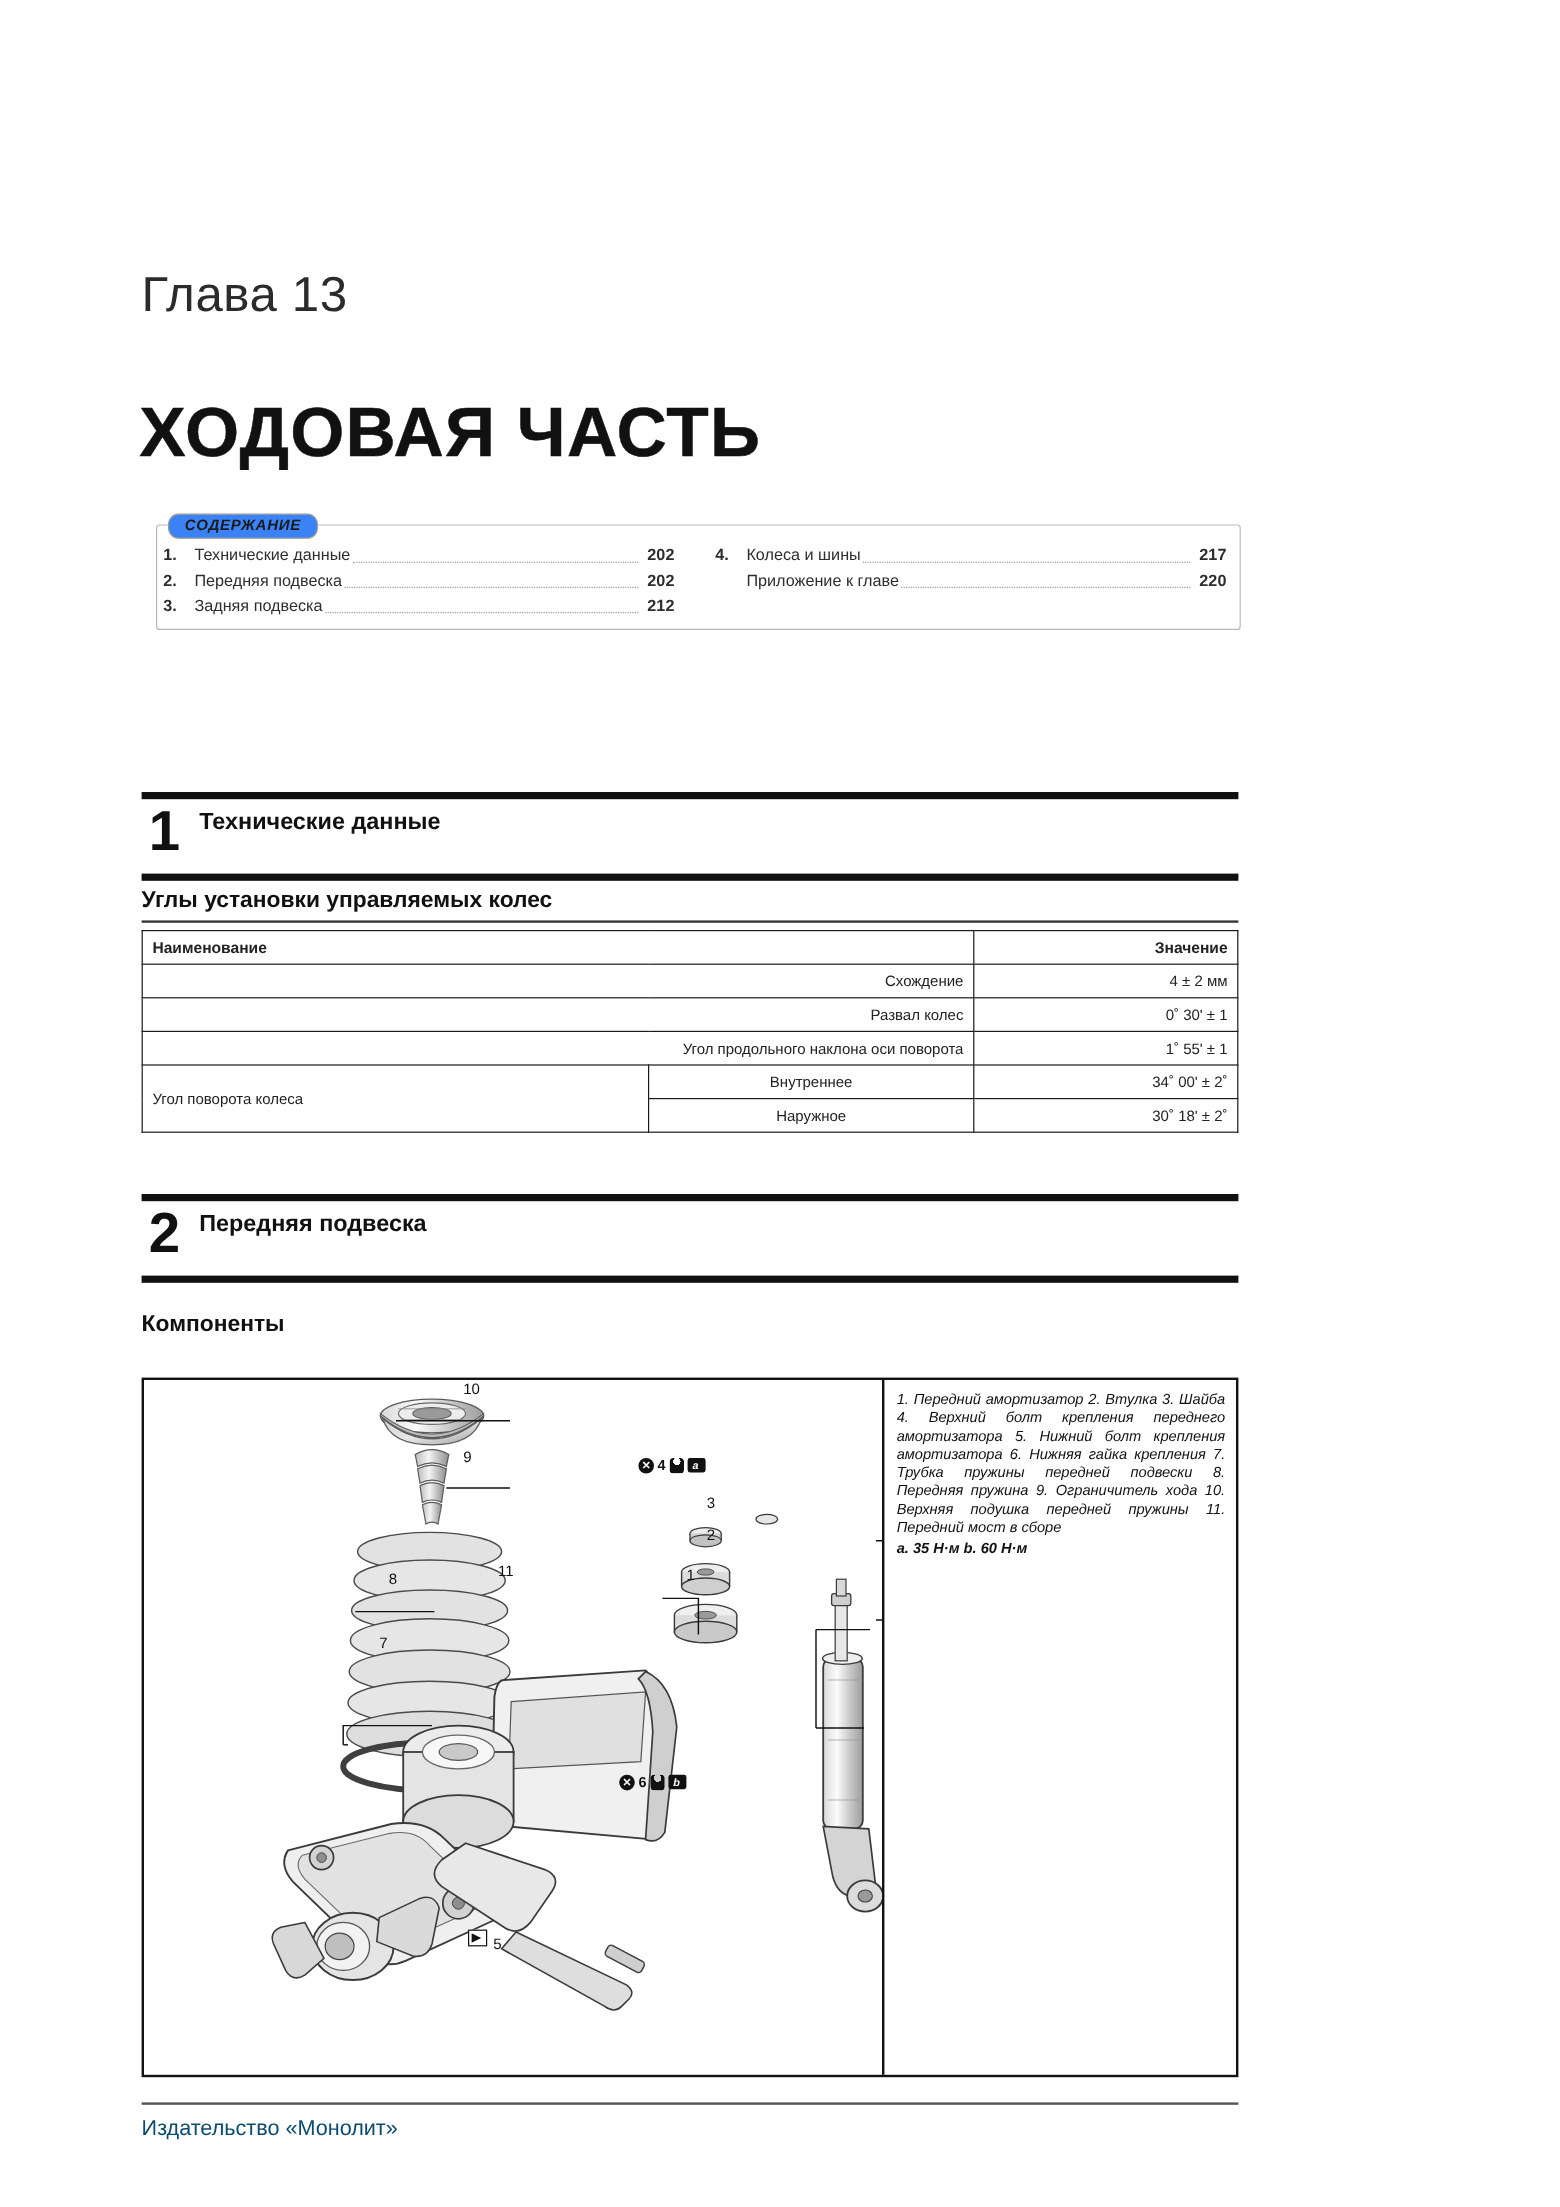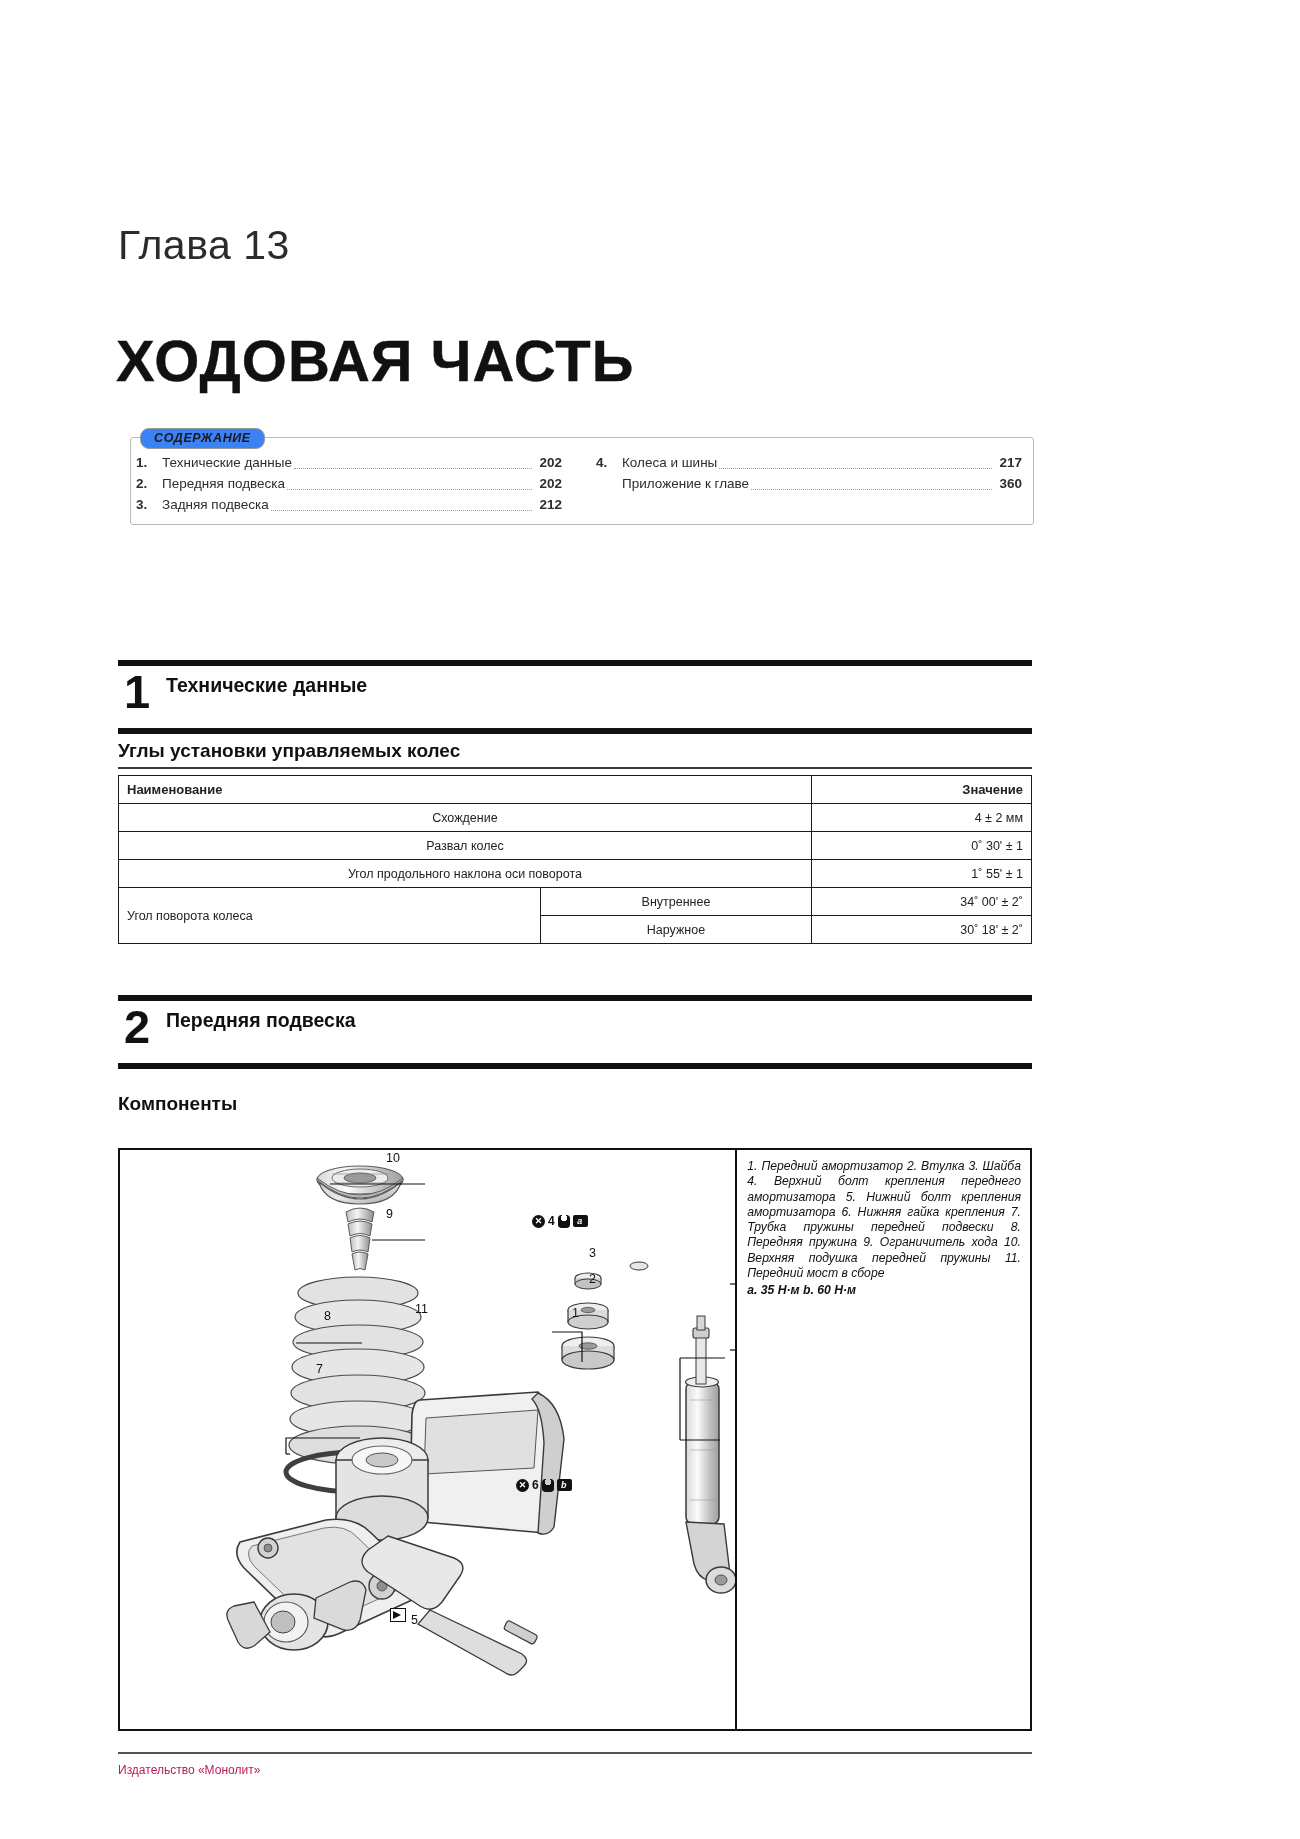--- a/index.html
+++ b/index.html
@@ -116,21 +116,21 @@
   .tbl td,.tbl th{
     border:1.6px solid #1a1a1a;
     padding:4px 8px;
     color:#222;
     font-weight:400;
     height:19px;
   }
   .tbl th{
     font-weight:700;font-size:13px;
   }
-  .tbl .c-name{width:700px;text-align:center;}
+  .tbl .c-name{width:700px;text-align:right;}
   .tbl .c-val{width:214px;text-align:right;}
   .tbl .c-sub{width:268px;text-align:center;}
   .tbl .c-left{width:432px;text-align:left;}
 
   
   .fig{
     position:absolute;left:118px;top:1148px;
     width:914px;height:583px;
     border:2px solid #111;
     box-sizing:border-box;
@@ -186,21 +186,21 @@
   .arrowsq{
     width:14px;height:12px;border:1.4px solid #111;position:relative;background:#fff;
   }
   .arrowsq:after{
     content:"";position:absolute;left:2px;top:2px;
     border-left:8px solid #111;border-top:4px solid transparent;border-bottom:4px solid transparent;
   }
 
   .footer{
     position:absolute;left:118px;top:1763px;
-    font-size:12px;color:#be185d;
+    font-size:18px;color:#0c4a6e;
   }
   .footer-rule{
     position:absolute;left:118px;top:1752px;width:914px;height:1.5px;background:#555;
   }
 </style>
 </head>
 <body>
 
 <div class="page">
 
@@ -234,21 +234,21 @@
       <div class="toc-row">
         <span class="toc-num">4.</span>
         <span class="toc-label">Колеса и шины</span>
         <span class="toc-dots"></span>
         <span class="toc-page">217</span>
       </div>
       <div class="toc-row">
         <span class="toc-num blank"></span>
         <span class="toc-label">Приложение к главе</span>
         <span class="toc-dots"></span>
-        <span class="toc-page">360</span>
+        <span class="toc-page">220</span>
       </div>
     </div>
   </div>
 
   <div class="sec" style="top:660px;">
     <div class="bar"></div>
     <div class="body">
       <div class="num">1</div>
       <div class="name">Технические данные</div>
     </div>

